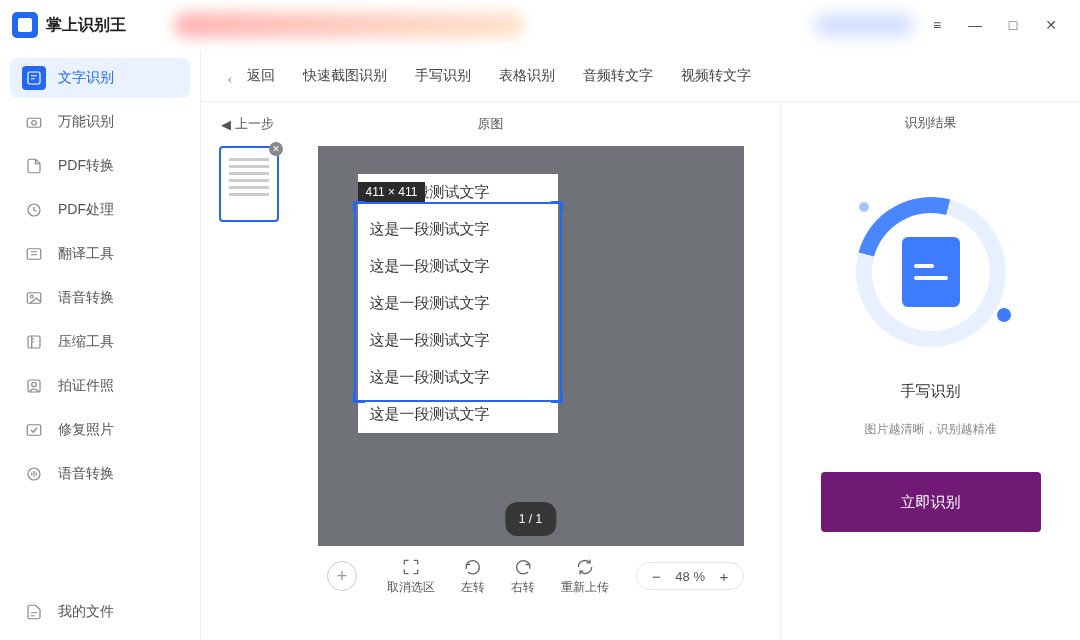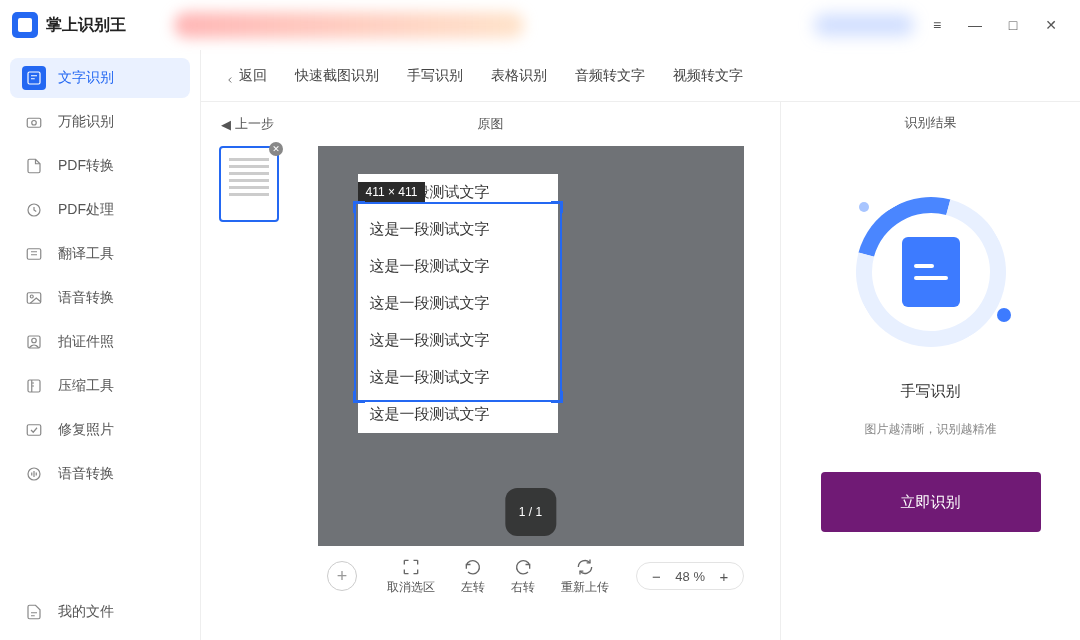--- a/index.html
+++ b/index.html
@@ -17,21 +17,21 @@
 .sidebar { width: 200px; display: flex; flex-direction: column; padding: 8px 10px; gap: 4px; }
 .side-item { height: 40px; display: flex; align-items: center; gap: 12px; padding: 0 12px; border-radius: 8px; color: #555; font-size: 14px; cursor: pointer; }
 .side-item.active { background: #eaf1ff; color: #2468f2; font-weight: 500; }
 .side-item.active .side-icon-box { background: #2468f2; }
 .side-icon-box { width: 24px; height: 24px; display: flex; align-items: center; justify-content: center; border-radius: 4px; }
 .side-icon { width: 18px; height: 18px; stroke: #888; stroke-width: 1.6; fill: none; }
 .side-item.active .side-icon { stroke: #fff; }
 .side-spacer { flex: 1; }
 .main { flex: 1; display: flex; flex-direction: column; border-left: 1px solid #eee; min-width: 0; }
 .tabs { height: 52px; display: flex; align-items: center; padding: 0 24px; gap: 28px; border-bottom: 1px solid #eee; font-size: 14px; color: #444; }
-.back-btn { display: flex; align-items: flex-end; gap: 4px; cursor: pointer; }
+.back-btn { display: flex; align-items: flex-end; gap: 12px; cursor: pointer; }
 .tab { cursor: pointer; height: 52px; display: flex; align-items: center; position: relative; }
 .tab.active { color: #2468f2; font-weight: 500; }
 .tab.active::after { content: ""; position: absolute; bottom: 0; left: 0; right: 0; height: 3px; background: #2468f2; border-radius: 2px; }
 .workspace { flex: 1; display: flex; min-height: 0; }
 .ws-left { flex: 1; display: flex; flex-direction: column; min-width: 0; }
 .ws-header { height: 44px; display: flex; align-items: center; padding: 0 20px; font-size: 13px; color: #555; }
 .prev-step { display: flex; align-items: center; gap: 4px; cursor: pointer; }
 .orig-label { position: absolute; left: 50%; transform: translateX(-50%); }
 .ws-header-wrap { position: relative; height: 44px; }
 .content-row { flex: 1; display: flex; padding: 0 16px 8px 16px; gap: 16px; min-height: 0; }
@@ -44,21 +44,21 @@
 .canvas { width: 426px; height: 400px; background: #6f7276; position: relative; overflow: hidden; }
 .doc { position: absolute; top: 28px; left: 40px; width: 200px; background: #fff; display: flex; flex-direction: column; }
 .doc-text { padding: 9px 12px; font-size: 15px; color: #333; }
 .sel-box { position: absolute; top: 56px; left: 36px; width: 208px; height: 200px; border: 2px solid #2468f2; }
 .sel-corner { position: absolute; width: 12px; height: 12px; border: 3px solid #2468f2; background: transparent; }
 .c-tl { top: -3px; left: -3px; border-right: none; border-bottom: none; }
 .c-tr { top: -3px; right: -3px; border-left: none; border-bottom: none; }
 .c-bl { bottom: -3px; left: -3px; border-right: none; border-top: none; }
 .c-br { bottom: -3px; right: -3px; border-left: none; border-top: none; }
 .dim-badge { position: absolute; top: 36px; left: 40px; background: #2b2b2b; color: #fff; font-size: 12px; padding: 3px 8px; }
-.page-badge { position: absolute; bottom: 10px; left: 50%; transform: translateX(-50%); background: rgba(40,40,40,0.8); color: #fff; font-size: 12px; padding: 17px 14px; border-radius: 12px; }
+.page-badge { position: absolute; bottom: 10px; left: 50%; transform: translateX(-50%); background: rgba(40,40,40,0.8); color: #fff; font-size: 12px; padding: 10px 14px; border-radius: 12px; }
 .toolbar { height: 60px; display: flex; align-items: center; width: 100%; padding: 0 20px; }
 .tool-btns { display: flex; gap: 26px; margin-left: 70px; }
 .tool-btn { display: flex; flex-direction: column; align-items: center; gap: 2px; font-size: 12px; color: #555; cursor: pointer; }
 .tool-icon { width: 20px; height: 20px; stroke: #666; stroke-width: 1.6; fill: none; }
 .zoom-ctrl { margin-left: auto; display: flex; align-items: center; gap: 10px; border: 1px solid #e3e3e3; border-radius: 18px; padding: 4px 10px; font-size: 13px; color: #555; }
 .zoom-btn { width: 18px; height: 18px; display: flex; align-items: center; justify-content: center; cursor: pointer; font-size: 15px; }
 .add-btn { width: 30px; height: 30px; border: 1.5px solid #ccc; border-radius: 50%; display: flex; align-items: center; justify-content: center; color: #999; cursor: pointer; font-size: 18px; position: absolute; left: 30px; }
 .toolbar-wrap { position: relative; display: flex; align-items: center; width: 100%; height: 60px; }
 .ws-right { width: 300px; border-left: 1px solid #eee; display: flex; flex-direction: column; align-items: center; padding: 12px 24px; }
 .result-title { font-size: 13px; color: #555; margin-bottom: 60px; }
@@ -147,34 +147,34 @@
             <circle cx="9" cy="10" r="2"></circle>
             <path d="M21 17l-6-5-8 7"></path>
           </svg>
         </div>
       <span>语音转换</span>
     </div>
     <div class="side-item">
       <div class="side-icon-box">
           <svg class="side-icon" viewBox="0 0 24 24">
             <rect x="4" y="4" width="16" height="16" rx="2"></rect>
+            <path d="M9 4v16M9 8h3M9 12h3"></path>
+          </svg>
+        </div>
+      <span>压缩工具</span>
+    </div>
+    <div class="side-item">
+      <div class="side-icon-box">
+          <svg class="side-icon" viewBox="0 0 24 24">
+            <rect x="4" y="4" width="16" height="16" rx="2"></rect>
             <circle cx="12" cy="10" r="3"></circle>
             <path d="M6 20c1-3 5-4 6-4s5 1 6 4"></path>
           </svg>
         </div>
       <span>拍证件照</span>
-    </div>
-    <div class="side-item">
-      <div class="side-icon-box">
-          <svg class="side-icon" viewBox="0 0 24 24">
-            <rect x="4" y="4" width="16" height="16" rx="2"></rect>
-            <path d="M9 4v16M9 8h3M9 12h3"></path>
-          </svg>
-        </div>
-      <span>压缩工具</span>
     </div>
     <div class="side-item">
       <div class="side-icon-box">
           <svg class="side-icon" viewBox="0 0 24 24">
             <rect x="3" y="5" width="18" height="14" rx="2"></rect>
             <path d="M8 12l3 3 5-6"></path>
           </svg>
         </div>
       <span>修复照片</span>
     </div>

